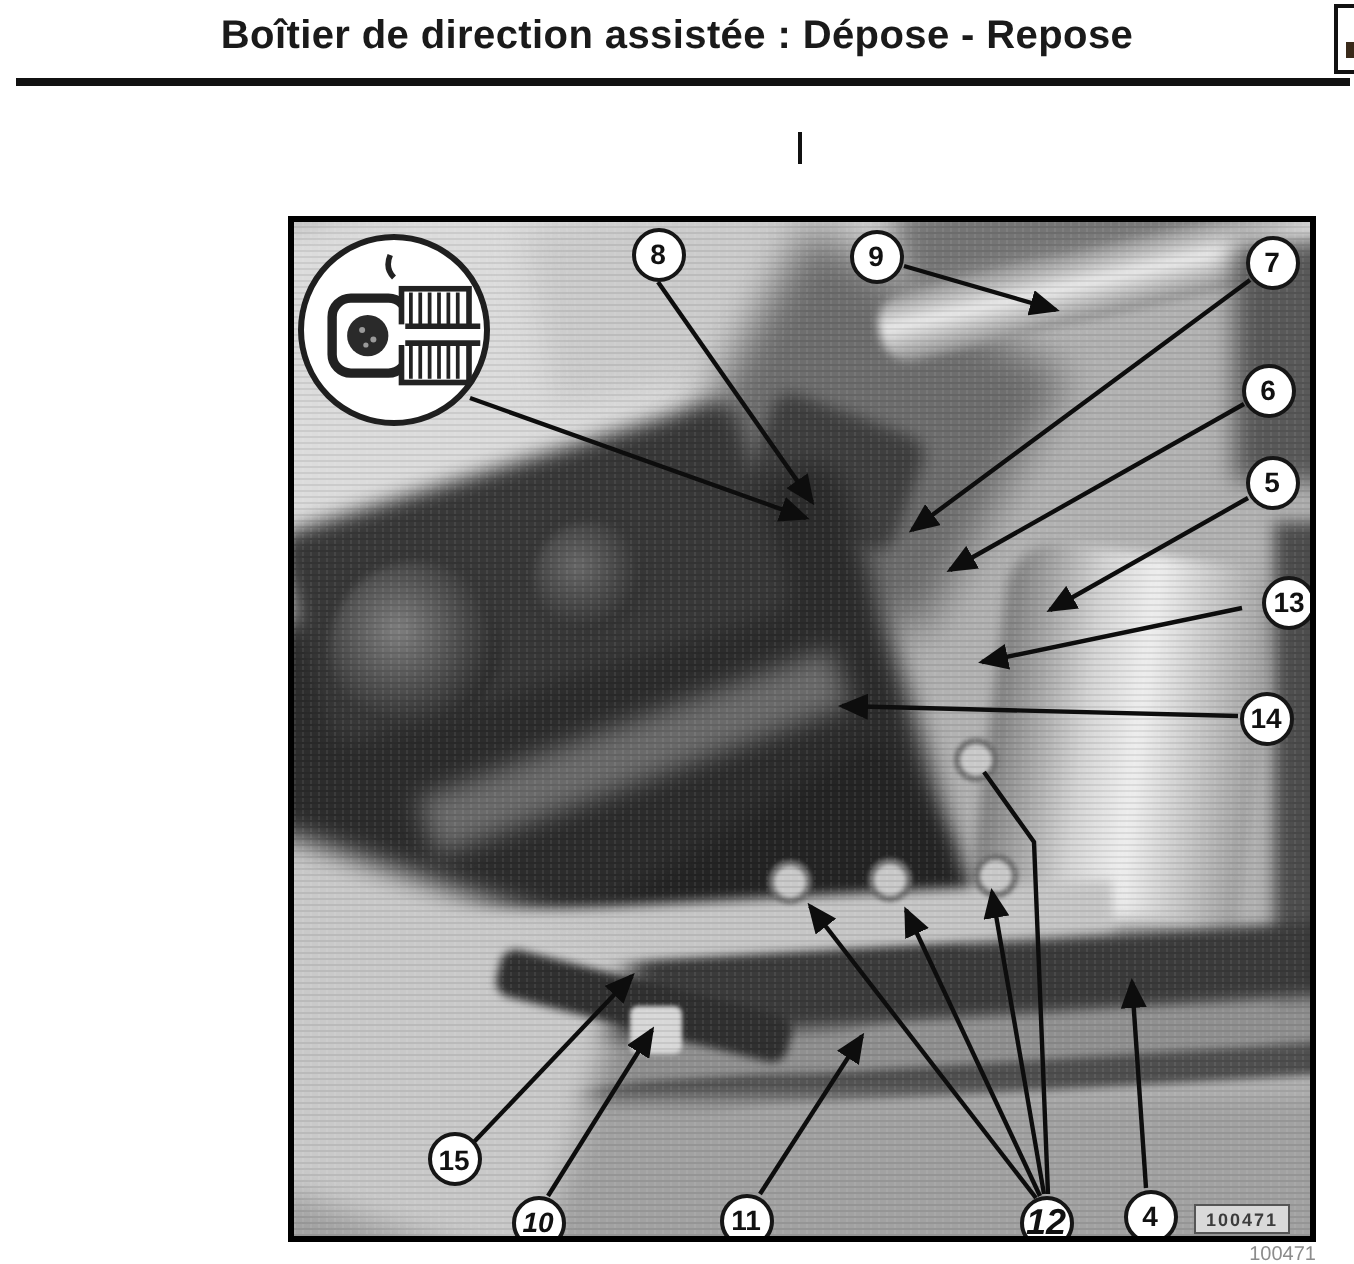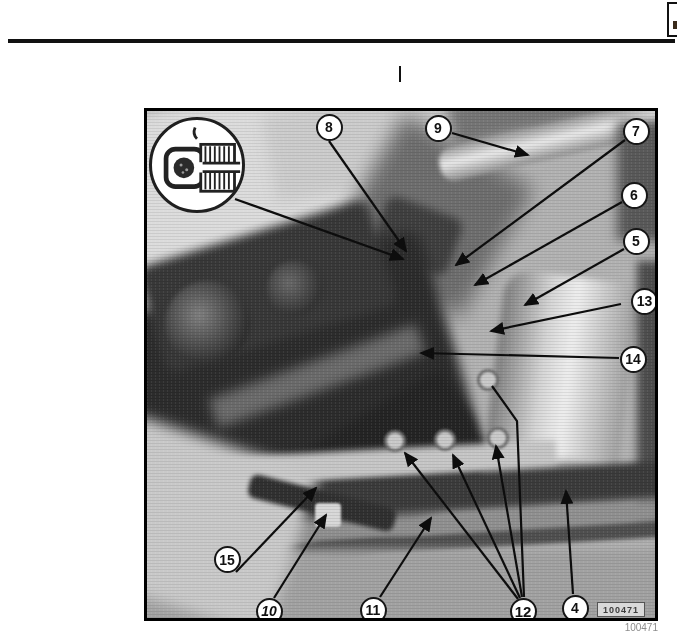--- a/index.html
+++ b/index.html
@@ -27,34 +27,35 @@
   .overlay{position:absolute;left:0;top:0;width:508px;height:507px;z-index:5;pointer-events:none;}
   .leader{fill:none;stroke:#0d0d0d;stroke-width:2.2px;}
   
   .inset{position:absolute;left:2px;top:6px;width:96px;height:96px;border-radius:50%;
          background:#fff;border:3px solid #1f1f1f;box-sizing:border-box;z-index:6;}
   
   .callout{position:absolute;width:27px;height:27px;border-radius:50%;background:#fff;
            border:2px solid #161616;box-sizing:border-box;z-index:7;
            display:flex;align-items:center;justify-content:center;
            font-size:14px;font-weight:bold;color:#111;line-height:1;}
-  .callout.it{font-size:15px;}
+  .callout.it{font-style:italic;font-size:18px;}
   
   .ref-box{position:absolute;left:450px;top:491px;width:48px;height:15px;background:#d9d9d9;
            border:1px solid #555;box-sizing:border-box;z-index:6;
            display:flex;align-items:center;justify-content:center;
            font-size:9px;font-weight:bold;letter-spacing:1px;color:#3c3c3c;}
   .caption{position:absolute;left:575px;top:622px;width:83px;text-align:right;
            font-size:10px;color:#8c8c8c;}
 </style>
 </head>
 <body>
 
 <div class="page">
 
+  <h1 class="title">Boîtier de direction assistée : Dépose - Repose</h1>
   <div class="corner-box">
     <span class="corner-mark"></span>
   </div>
   <div class="rule"></div>
 
   <span class="cursor-bar"></span>
 
   <figure style="margin:0">
     <div class="photo">
 
@@ -140,21 +141,21 @@
         <span>100471</span>
       </div>
 
     <div class="callout" style="left: 168.5px; top: 2.5px;">8</div>
         <div class="callout" style="left: 277.5px; top: 3.5px;">9</div>
         <div class="callout" style="left: 475.5px; top: 6.5px;">7</div>
         <div class="callout" style="left: 473.5px; top: 70.5px;">6</div>
         <div class="callout" style="left: 475.5px; top: 116.5px;">5</div>
         <div class="callout" style="left: 484px; top: 176.5px;">13</div>
         <div class="callout" style="left: 472.5px; top: 234.5px;">14</div>
-        <div class="callout" style="left: 66.5px; top: 435px;">15</div>
+        <div class="callout" style="left: 66.5px; top: 455px;">15</div>
         <div class="callout" style="left: 108.5px; top: 486.5px; font-style: italic;">10</div>
         <div class="callout" style="left: 212.5px; top: 485.5px;">11</div>
         <div class="callout it" style="left: 362.5px; top: 486.5px;">12</div>
         <div class="callout" style="left: 414.5px; top: 483.5px;">4</div>
       </div>
 
     <figcaption class="caption">100471</figcaption>
   </figure>
 </div>
 

